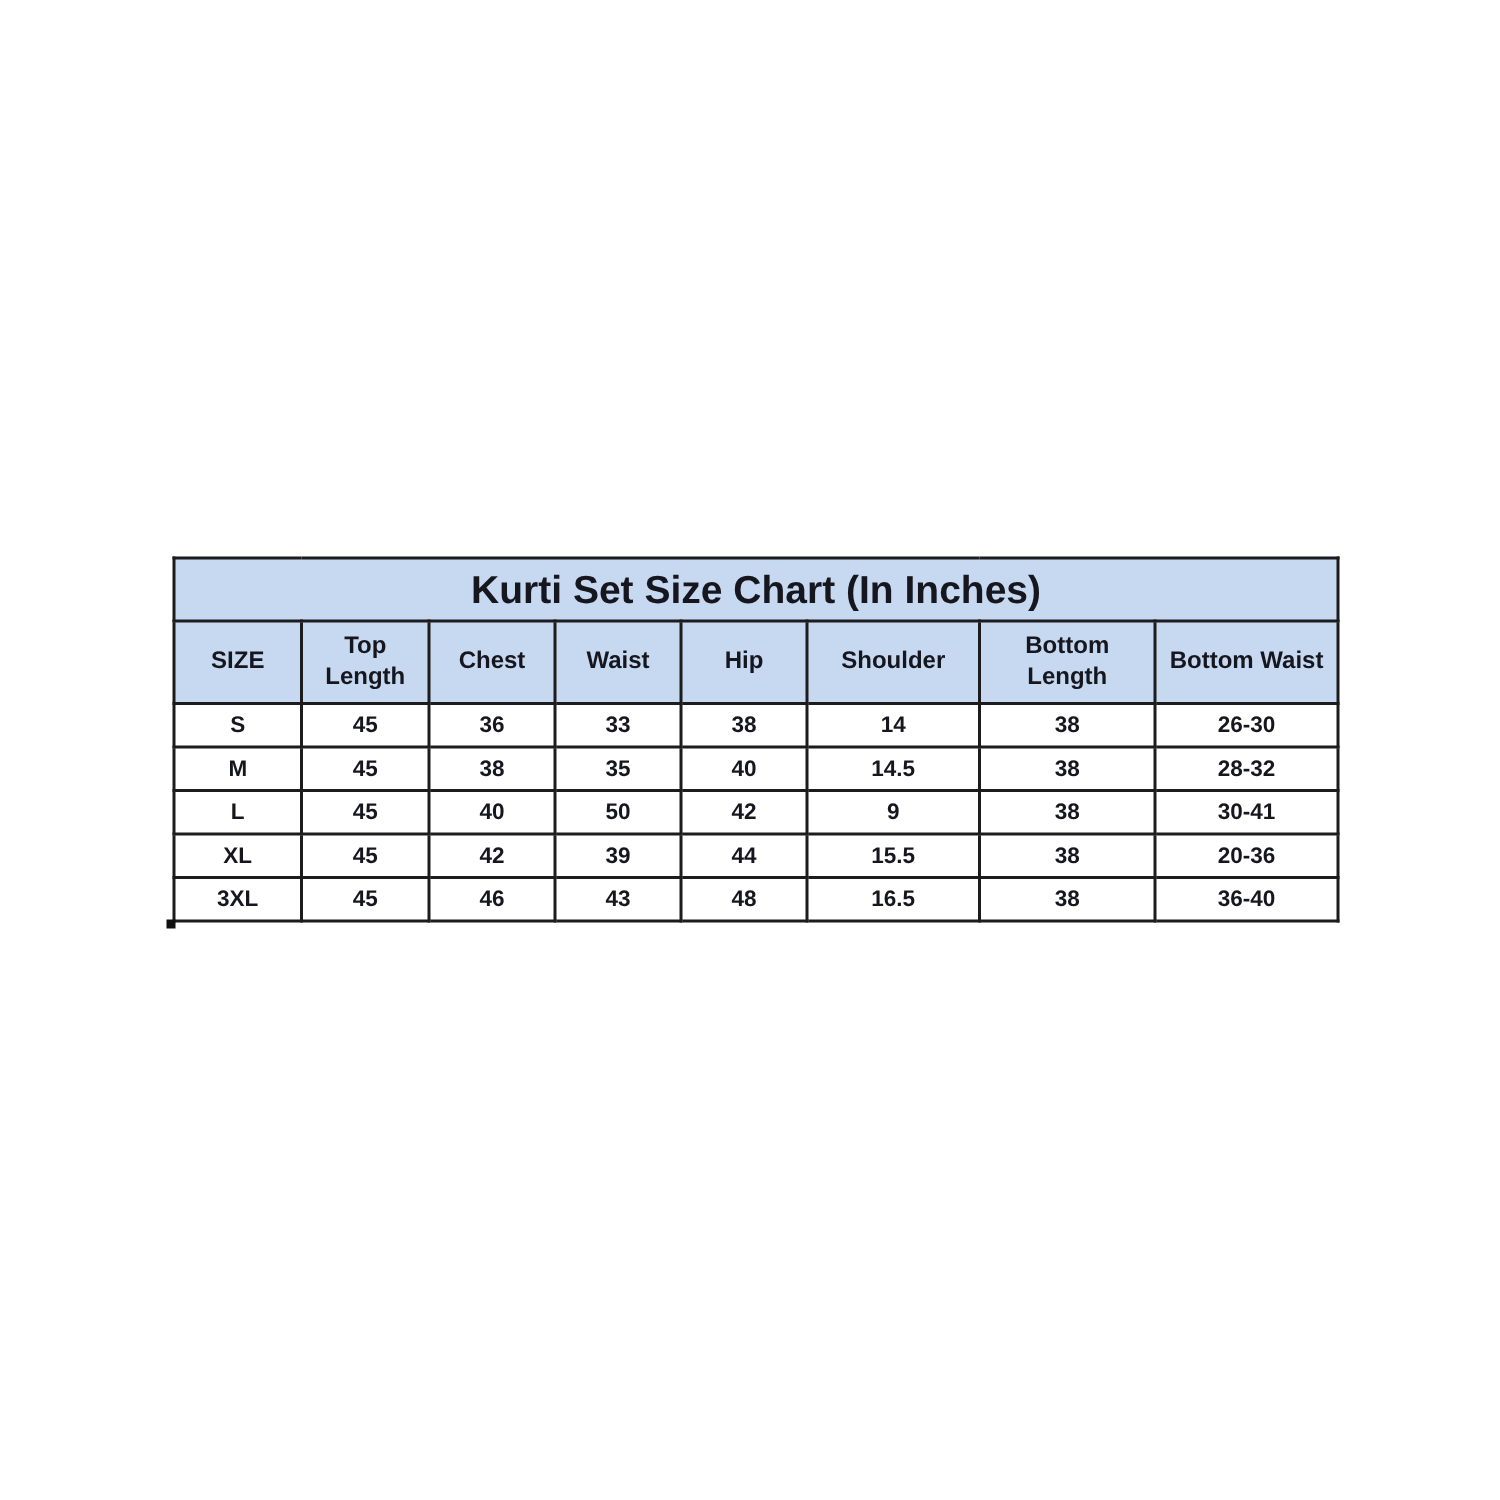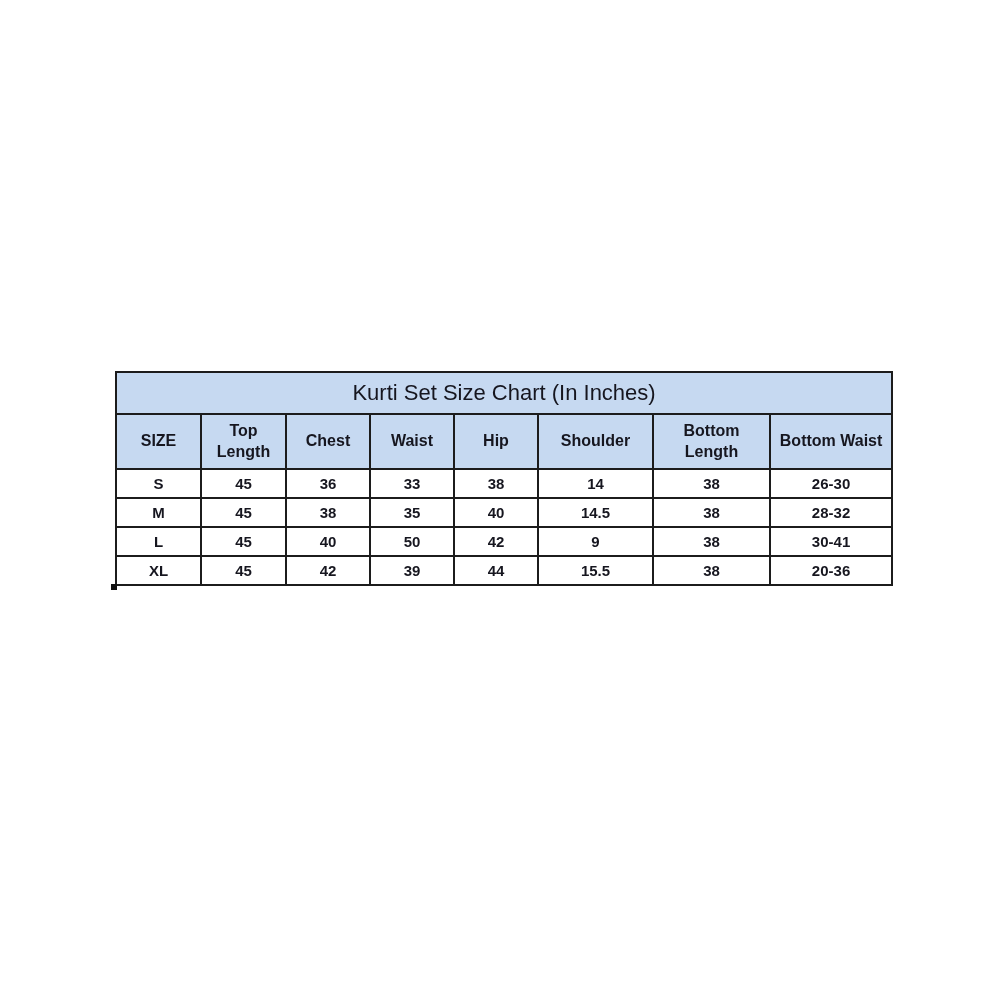--- a/index.html
+++ b/index.html
@@ -28,22 +28,22 @@
   table.size-chart td {
     border: 2px solid #1c1c1c;
     text-align: center;
     vertical-align: middle;
     color: #16161f;
     padding: 0;
   }
   th.title-cell {
     height: 40px;
     background: #c6d9f1;
-    font-size: 22px;
-    font-weight: normal;
+    font-size: 26px;
+    font-weight: bold;
     letter-spacing: 0px;
   }
   tr.header-row th {
     height: 55px;
     background: #c6d9f1;
     font-size: 16px;
     font-weight: bold;
     line-height: 1.3;
     padding: 2px 4px;
     box-sizing: border-box;
@@ -127,16 +127,26 @@
         <tr>
           <td>XL</td>
           <td>45</td>
           <td>42</td>
           <td>39</td>
           <td>44</td>
           <td>15.5</td>
           <td>38</td>
           <td>20-36</td>
         </tr>
+        <tr>
+          <td>3XL</td>
+          <td>45</td>
+          <td>46</td>
+          <td>43</td>
+          <td>48</td>
+          <td>16.5</td>
+          <td>38</td>
+          <td>36-40</td>
+        </tr>
       </tbody>
   </table>
   <div class="anchor-mark"></div>
 </div>
 
 </body></html>

